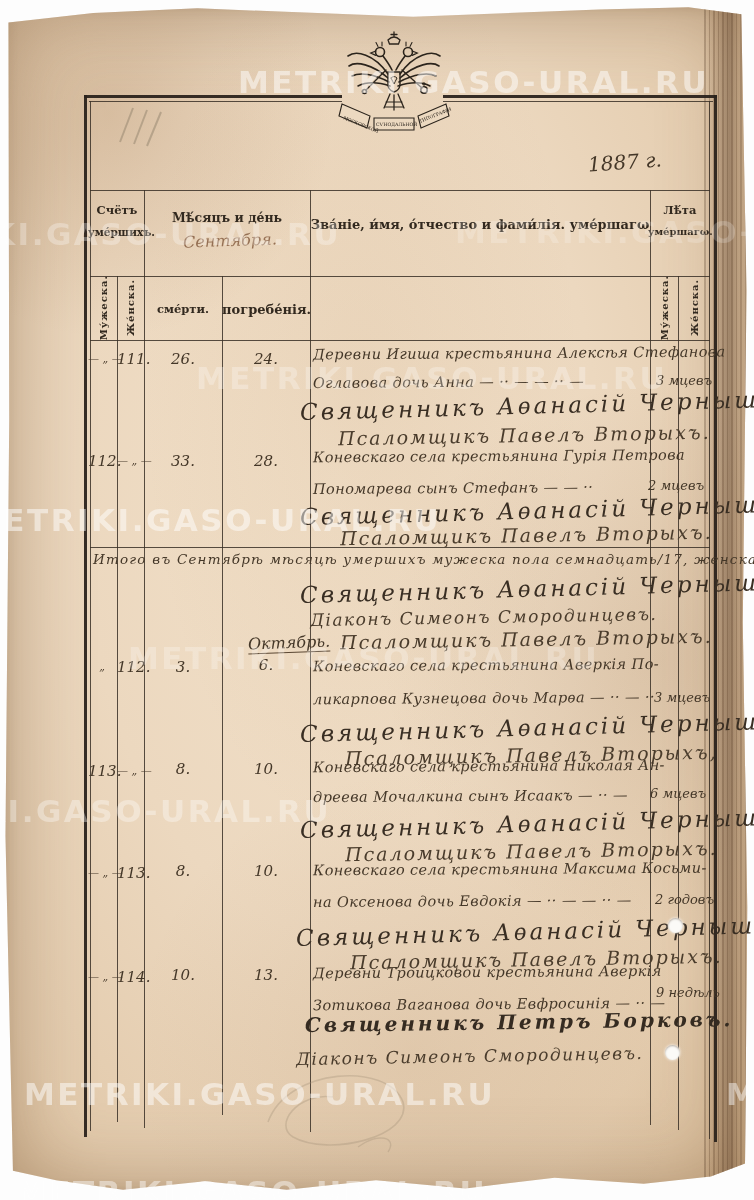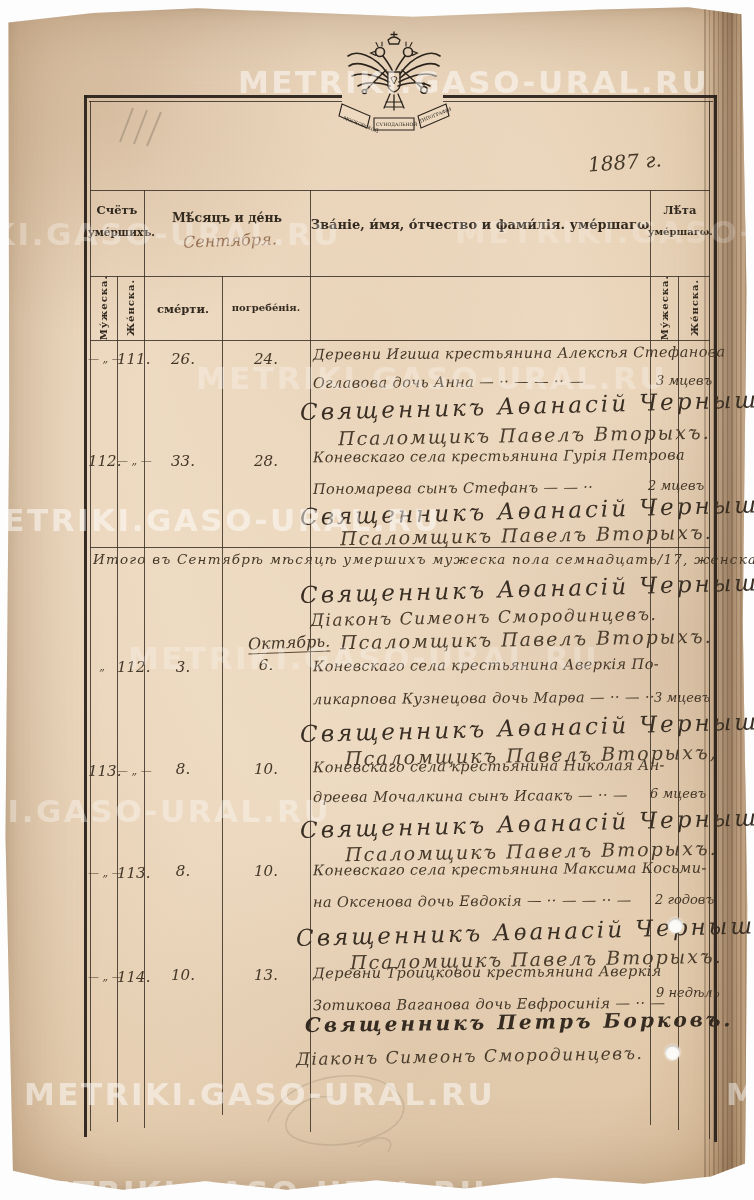--- a/index.html
+++ b/index.html
@@ -144,21 +144,21 @@
   <div class="vl" style="left:678px;top:276px;height:854px"></div>
 
   <div class="abs pr" style="left:90px;top:203px;width:54px;font-size:11.5px">Счётъ</div>
   <div class="abs pr" style="left:88px;top:226px;width:58px;font-size:10.5px">уме́ршихъ.</div>
   <div class="abs pr" style="left:144px;top:210px;width:166px;font-size:12.5px">Мѣ́сяцъ и де́нь</div>
   <div class="abs hw faded" style="left:150px;top:231px;width:160px;font-size:16px;text-align:center;transform:rotate(-2deg)">Сентября.</div>
   <div class="abs pr" style="left:310px;top:217px;width:340px;font-size:13px">Зва́ніе, и́мя, о́тчество и фами́лія. уме́ршагω</div>
   <div class="abs pr" style="left:650px;top:203px;width:60px;font-size:11.5px">Лѣ́та</div>
   <div class="abs pr" style="left:648px;top:226px;width:64px;font-size:10px">уме́ршагω.</div>
   <div class="abs pr" style="left:144px;top:302px;width:78px;font-size:11.5px">сме́рти.</div>
-  <div class="abs pr" style="left:222px;top:302px;width:88px;font-size:10px">погребе́нія.</div>
+  <div class="abs pr" style="left:222px;top:302px;width:88px;font-size:13px">погребе́нія.</div>
   <div class="abs vert" style="left:90px;top:279px;width:27px;height:58px">
       <span>Му́жеска.</span>
     </div>
   <div class="abs vert" style="left:117px;top:279px;width:27px;height:58px">
       <span>Же́нска.</span>
     </div>
   <div class="abs vert" style="left:650px;top:279px;width:28px;height:58px">
       <span>Му́жеска.</span>
     </div>
   <div class="abs vert" style="left:678px;top:279px;width:32px;height:58px">

